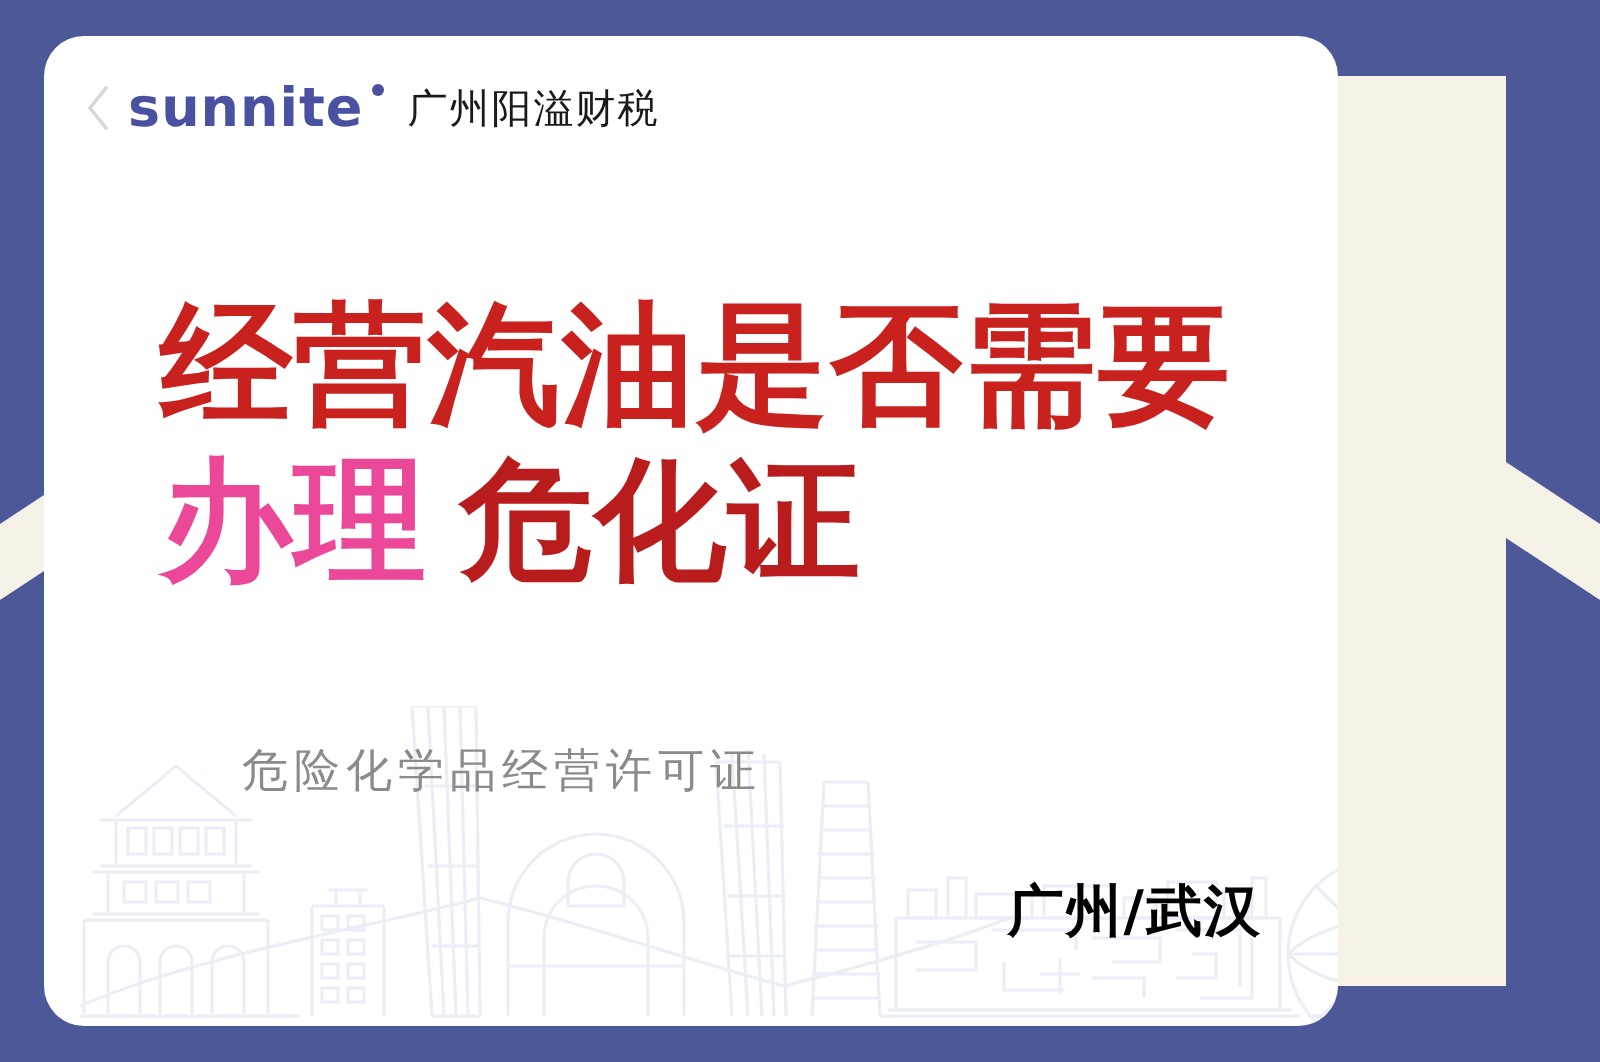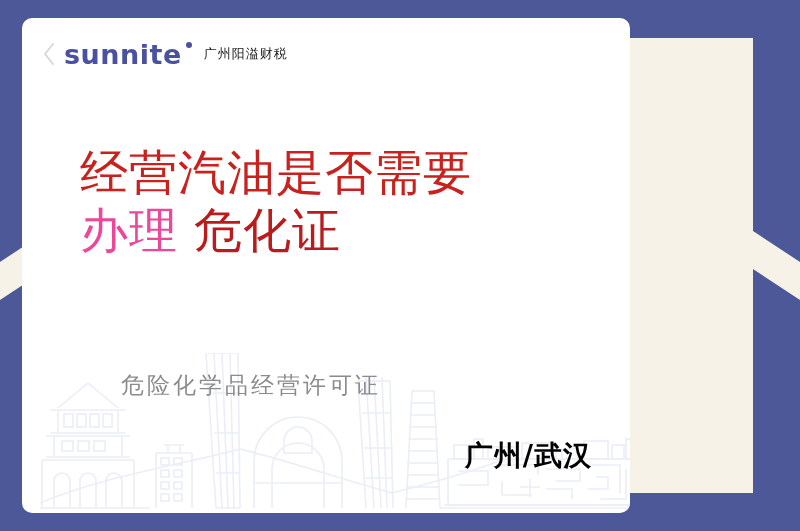--- a/index.html
+++ b/index.html
@@ -73,22 +73,23 @@
   }
 
   
   .card {
     position: absolute;
     left: 22px;
     top: 18px;
     width: 608px;
     height: 495px;
     background: #ffffff;
-    border-radius: 10px;
+    border-radius: 20px;
     overflow: hidden;
+    padding-left: 39px;
   }
 
   
   .header {
     position: absolute;
     left: 0; top: 0;
     width: 100%;
     height: 72px;
     display: flex;
     align-items: center;
@@ -119,37 +120,37 @@
   .brand-logo .reg-dot {
     position: absolute;
     top: 1px;
     right: 0px;
     width: 6px;
     height: 6px;
     border-radius: 50%;
     background: #4a51a0;
   }
   .brand-name {
-    font-size: 13px;
+    font-size: 20px;
     color: #1a1a1a;
     margin-left: 12px;
     letter-spacing: 1px;
     font-family: "DejaVu Sans", sans-serif;
   }
 
   
   .headline {
     position: absolute;
     left: 58px;
     top: 128px;
     width: 680px;
   }
   .hl-line {
-    font-size: 48px;
-    font-weight: 400;
+    font-size: 66px;
+    font-weight: 700;
     line-height: 1.12;
     letter-spacing: 1px;
     white-space: nowrap;
     font-family: "DejaVu Sans", sans-serif;
   }
   .hl-line1 { color: #c9211e; }
   .hl-part-orange { color: #ec4899; }
   .hl-part-black  { color: #b91c1c; }
   .hl-line2 { margin-top: 4px; }
 

